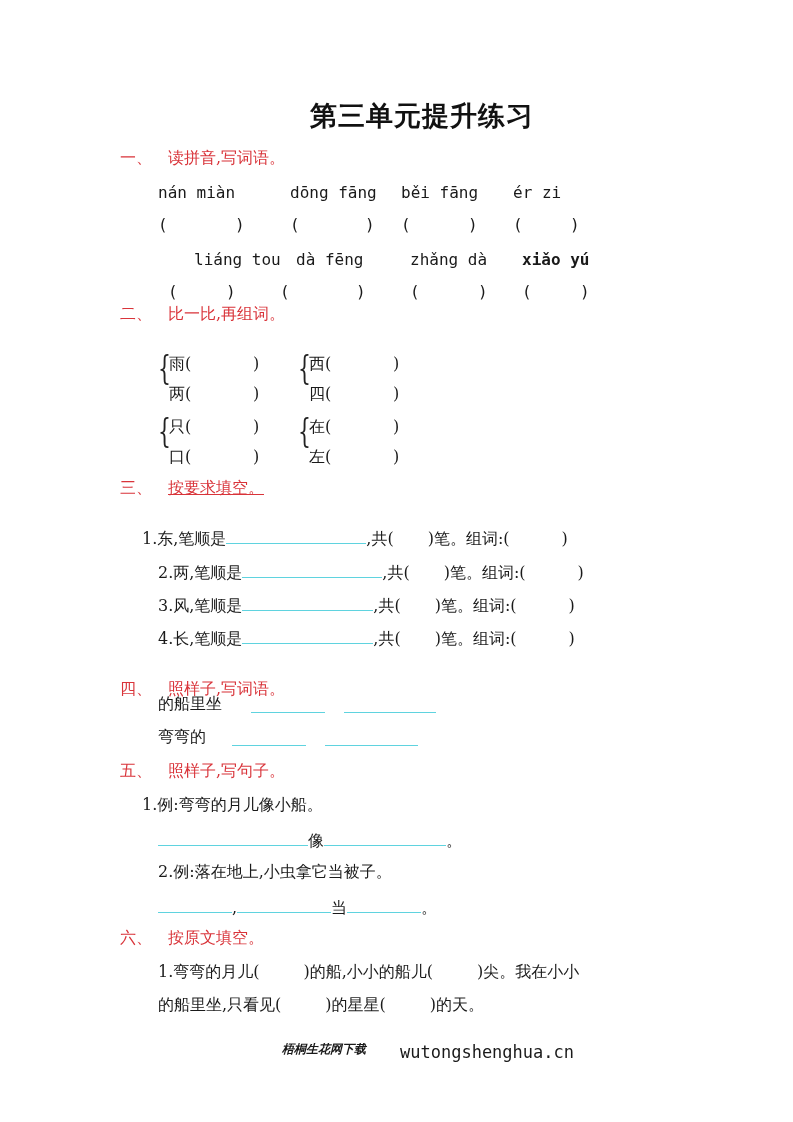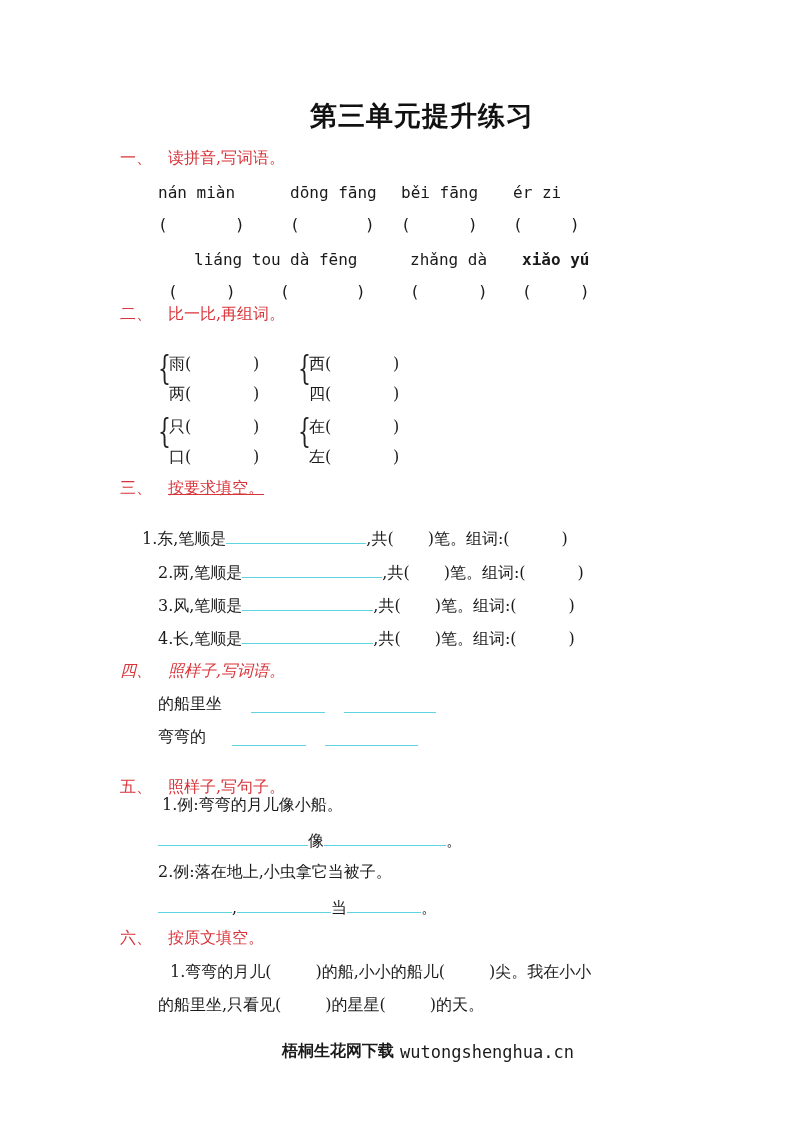--- a/index.html
+++ b/index.html
@@ -7,21 +7,21 @@
            font-family: "DejaVu Serif", "Liberation Serif", serif; color: #1a1a1a; }
     .abs { position: absolute; white-space: nowrap; }
     .title { font-family: "DejaVu Sans", "Liberation Sans", sans-serif; font-weight: bold;
              font-size: 27px; left: 310px; top: 98px; color: #111; letter-spacing: 1px; }
     .sec { color: #d9343a; font-size: 16px; }
     .sec .num { display: inline-block; width: 48px; }
     .body16 { font-size: 16px; }
     .mono { font-family: "DejaVu Sans Mono", "Liberation Mono", monospace; font-size: 16px; }
     .uline { display: inline-block; border-bottom: 1.5px solid #5fd3df; height: 16px; vertical-align: baseline; }
     .brace { font-size: 34px; line-height: 1; transform: scaleX(0.6); transform-origin: left top; color: #222; }
-    .footer-cn { font-family: "DejaVu Sans", "Liberation Sans", sans-serif; font-size: 16px; font-weight: bold; }
+    .footer-cn { font-family: "DejaVu Sans", "Liberation Sans", sans-serif; font-size: 12px; font-weight: bold; font-style: italic; }
     .footer-url { font-family: "DejaVu Sans Mono", "Liberation Mono", monospace; font-size: 17px; }
   </style>
 </head>
 <body>
 
 <div class="abs title">第三单元提升练习</div>
 
 <div class="abs sec" style="left:120px; top:148px;">
   <span class="num">一、</span><span>读拼音,写词语。</span>
 </div>
@@ -33,21 +33,21 @@
 <div class="abs mono" style="left:158px; top:215px;">(</div>
 <div class="abs mono" style="left:235px; top:215px;">)</div>
 <div class="abs mono" style="left:290px; top:215px;">(</div>
 <div class="abs mono" style="left:365px; top:215px;">)</div>
 <div class="abs mono" style="left:401px; top:215px;">(</div>
 <div class="abs mono" style="left:468px; top:215px;">)</div>
 <div class="abs mono" style="left:513px; top:215px;">(</div>
 <div class="abs mono" style="left:570px; top:215px;">)</div>
 
 <div class="abs mono" style="left:172px; top:250px;margin-left:22px;">liáng tou</div>
-<div class="abs mono" style="left:290px; top:250px;">dà fēng</div>
+<div class="abs mono" style="left:296px; top:250px;">dà fēng</div>
 <div class="abs mono" style="left:410px; top:250px;">zhǎng dà</div>
 <div class="abs mono" style="left:522px; top:250px;font-weight:bold;">xiǎo yú</div>
 
 <div class="abs mono" style="left:168px; top:282px;">(</div>
 <div class="abs mono" style="left:226px; top:282px;">)</div>
 <div class="abs mono" style="left:280px; top:282px;">(</div>
 <div class="abs mono" style="left:356px; top:282px;">)</div>
 <div class="abs mono" style="left:410px; top:282px;">(</div>
 <div class="abs mono" style="left:478px; top:282px;">)</div>
 <div class="abs mono" style="left:522px; top:282px;">(</div>
@@ -91,46 +91,46 @@
 <div class="abs body16" style="left:158px; top:561px;">
   <span>2.两,笔顺是</span><span class="uline" style="width:140px"></span><span>,共(</span><span style="display:inline-block;width:34px"></span><span>)笔。组词:(</span><span style="display:inline-block;width:52px"></span><span>)</span>
 </div>
 <div class="abs body16" style="left:158px; top:594px;">
   <span>3.风,笔顺是</span><span class="uline" style="width:131px"></span><span>,共(</span><span style="display:inline-block;width:34px"></span><span>)笔。组词:(</span><span style="display:inline-block;width:52px"></span><span>)</span>
 </div>
 <div class="abs body16" style="left:158px; top:627px;">
   <span>4.长,笔顺是</span><span class="uline" style="width:131px"></span><span>,共(</span><span style="display:inline-block;width:34px"></span><span>)笔。组词:(</span><span style="display:inline-block;width:52px"></span><span>)</span>
 </div>
 
-<div class="abs sec" style="left:120px; top:661px;font-style:italic;">
+<div class="abs sec" style="left:120px; top:679px;">
   <span class="num">四、</span><span>照样子,写词语。</span>
 </div>
 <div class="abs body16" style="left:158px; top:694px;">的船里坐</div>
 <div class="abs uline" style="left:251px; top:696px; width:74px;"></div>
 <div class="abs uline" style="left:344px; top:696px; width:92px;"></div>
 <div class="abs body16" style="left:158px; top:727px;">弯弯的</div>
 <div class="abs uline" style="left:232px; top:729px; width:74px;"></div>
 <div class="abs uline" style="left:325px; top:729px; width:93px;"></div>
 
-<div class="abs sec" style="left:120px; top:761px;margin-top:16px;">
+<div class="abs sec" style="left:120px; top:761px;">
   <span class="num">五、</span><span>照样子,写句子。</span>
 </div>
-<div class="abs body16" style="left:162px; top:795px;">1.例:弯弯的月儿像小船。</div>
+<div class="abs body16" style="left:142px; top:795px;">1.例:弯弯的月儿像小船。</div>
 <div class="abs body16" style="left:158px; top:829px;">
   <span class="uline" style="width:150px"></span><span>像</span><span class="uline" style="width:122px"></span><span>。</span>
 </div>
 <div class="abs body16" style="left:158px; top:862px;">2.例:落在地上,小虫拿它当被子。</div>
 <div class="abs body16" style="left:158px; top:896px;">
   <span class="uline" style="width:74px"></span><span>,</span><span class="uline" style="width:94px"></span><span>当</span><span class="uline" style="width:74px"></span><span>。</span>
 </div>
 
 <div class="abs sec" style="left:120px; top:928px;">
   <span class="num">六、</span><span>按原文填空。</span>
 </div>
-<div class="abs body16" style="left:170px; top:962px;">
+<div class="abs body16" style="left:158px; top:962px;">
   <span>1.弯弯的月儿(</span><span style="display:inline-block;width:44px"></span><span>)的船,小小的船儿(</span><span style="display:inline-block;width:44px"></span><span>)尖。我在小小</span>
 </div>
 <div class="abs body16" style="left:158px; top:995px;">
   <span>的船里坐,只看见(</span><span style="display:inline-block;width:44px"></span><span>)的星星(</span><span style="display:inline-block;width:44px"></span><span>)的天。</span>
 </div>
 
 <div class="abs footer-cn" style="left:282px; top:1041px;">梧桐生花网下载</div>
 <div class="abs footer-url" style="left:400px; top:1042px;">wutongshenghua.cn</div>
 
 </body></html>

